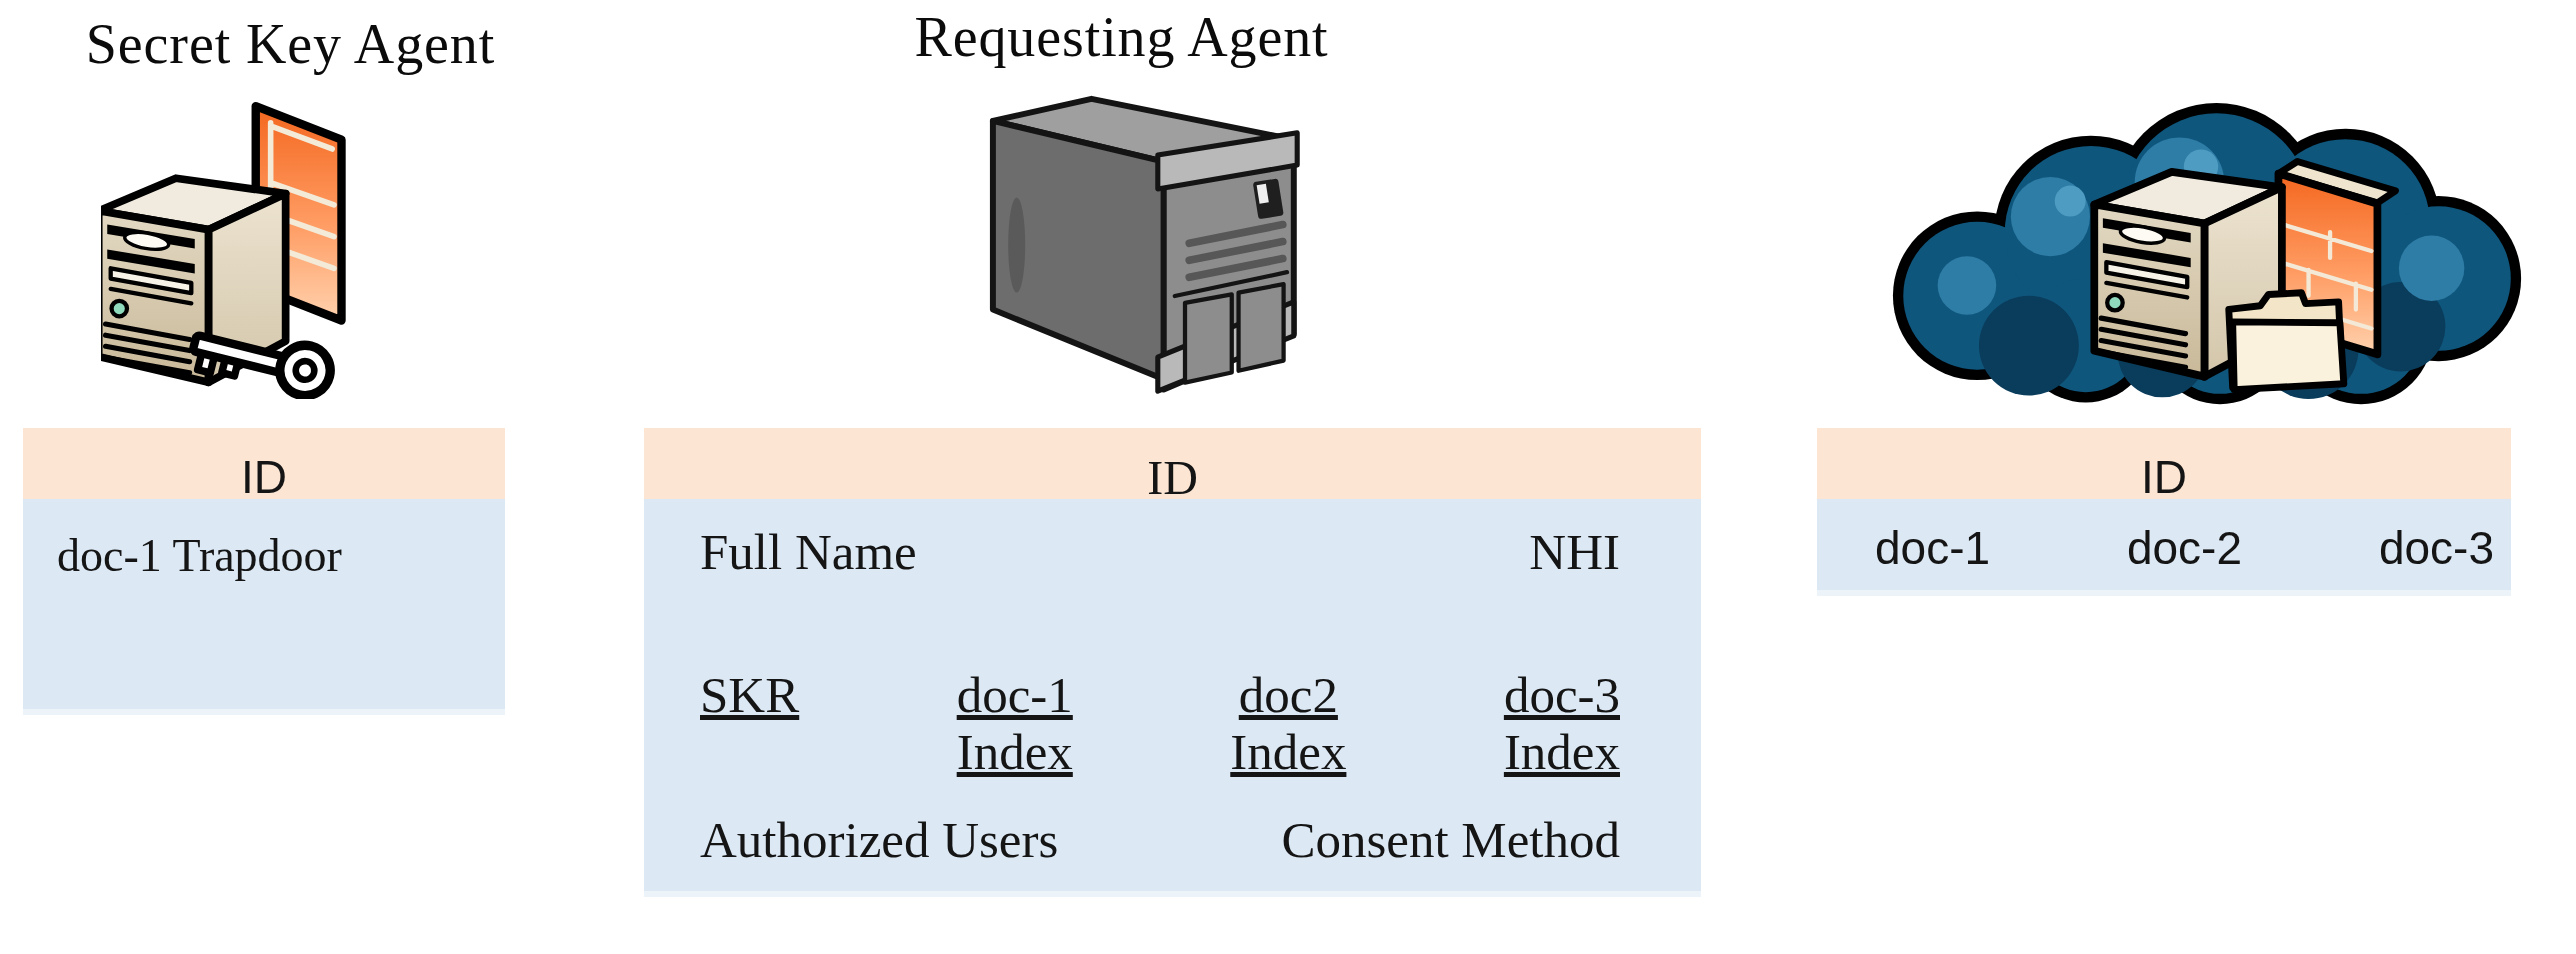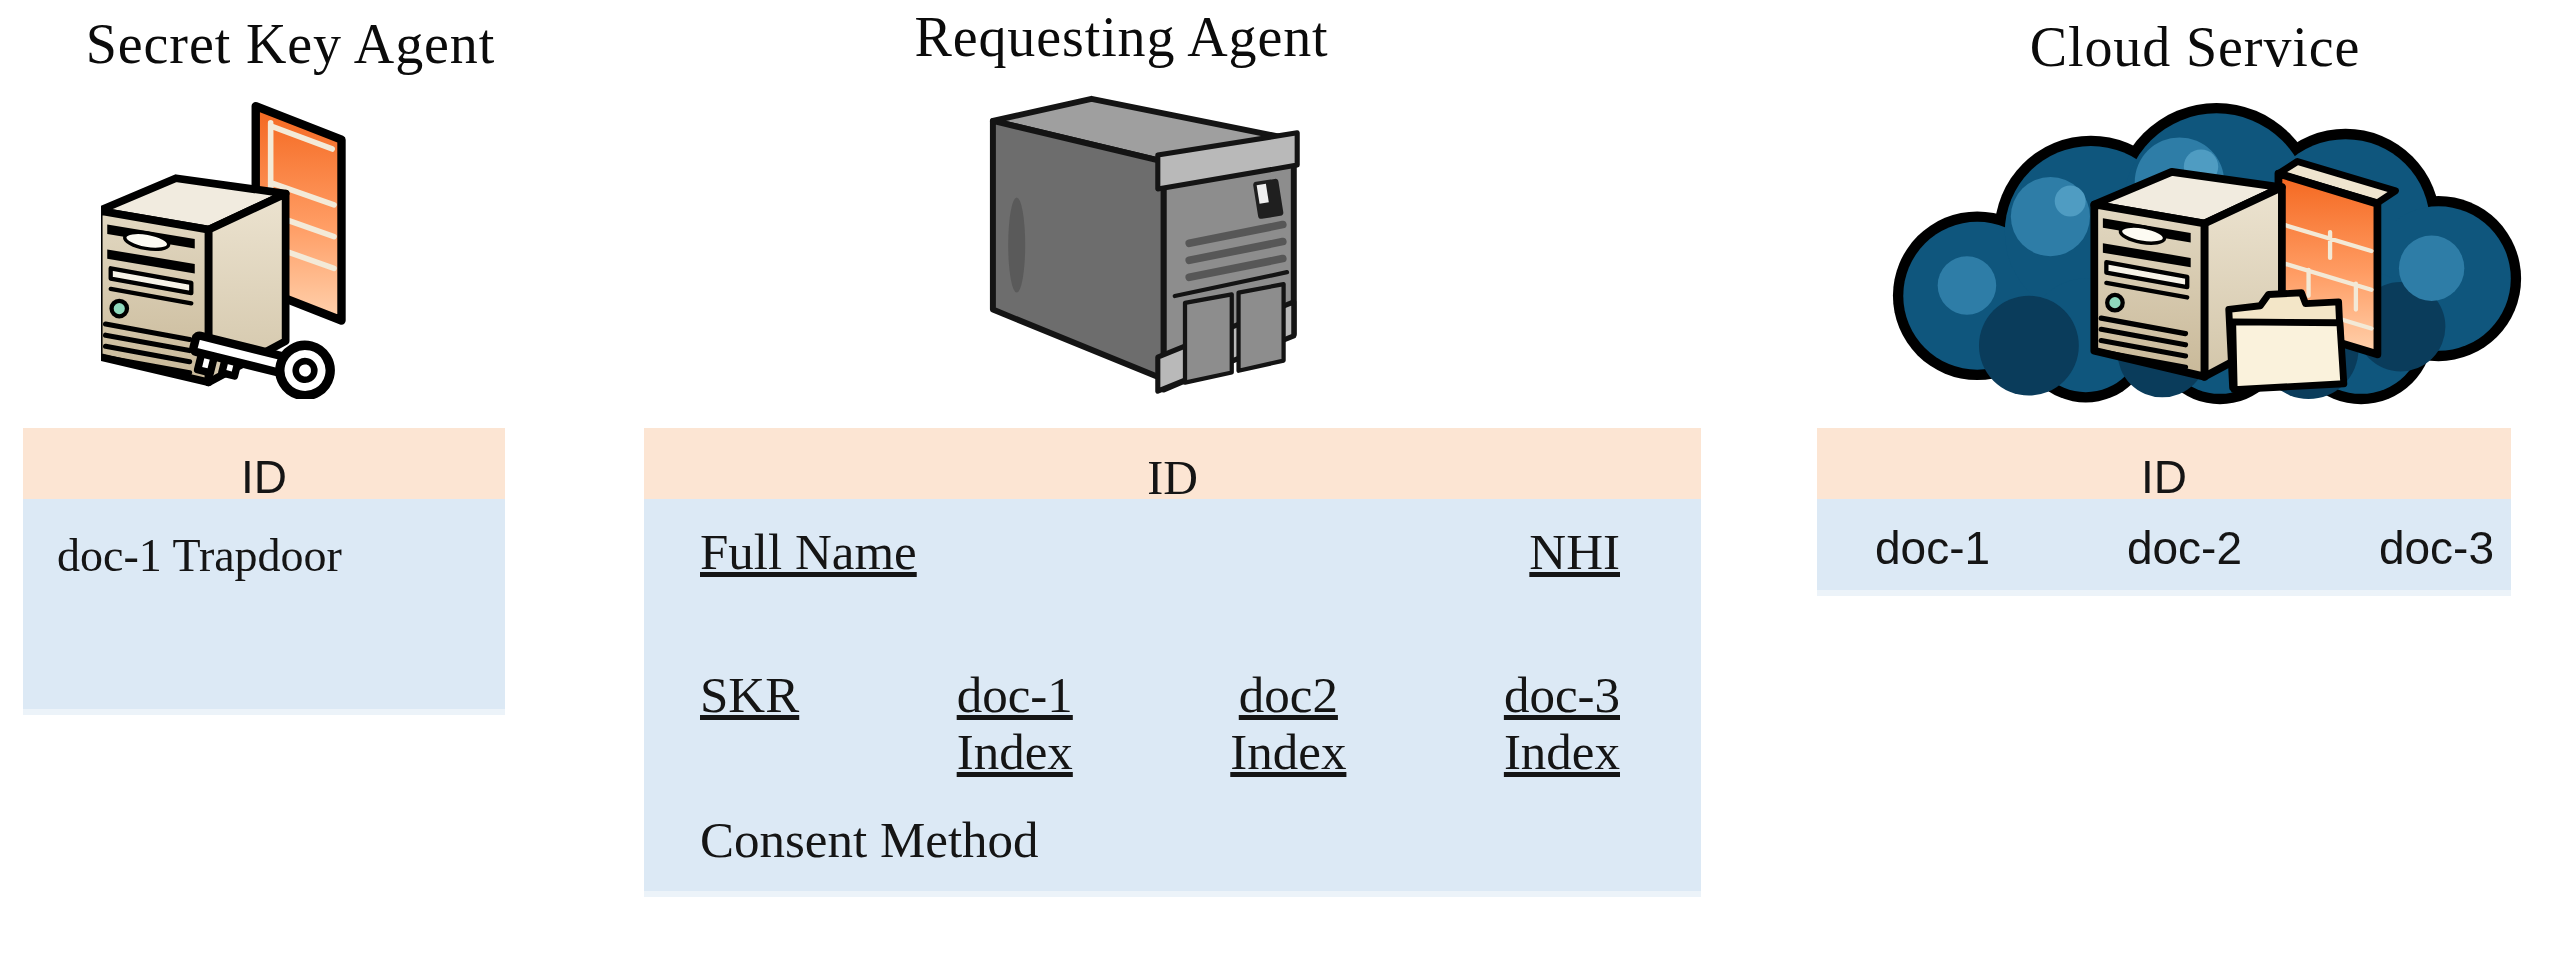--- a/index.html
+++ b/index.html
@@ -17,21 +17,21 @@
   .tbl{position:absolute;}
   .tbl1{left:23px;top:428px;width:482px;}
   .tbl2{left:644px;top:428px;width:1057px;}
   .tbl3{left:1817px;top:428px;width:694px;}
   .thead{background:#fce5d3;height:71px;line-height:99px;text-align:center;font-size:48px;}
   .thead.sans{font-family:"Liberation Sans","DejaVu Sans",sans-serif;font-size:46px;}
   .tbody{background:#dce9f5;box-shadow:inset 0 -6px 0 rgba(255,255,255,0.45);}
   .tbody1{height:216px;padding:27px 0 0 34px;box-sizing:border-box;font-size:46px;line-height:59px;}
   .tbody2{height:398px;position:relative;font-size:51px;}
   .row{position:absolute;left:56px;right:81px;display:flex;justify-content:space-between;}
-  .r1{top:24px;text-decoration:underline;}
+  .r1{top:24px;}
   .r2{top:168px;line-height:57px;text-decoration:underline;}
   .r3{top:312px;}
   .doccell{text-align:center;}
   .tbody3{height:97px;display:flex;align-items:center;justify-content:space-between;
           padding:0 17px 0 58px;box-sizing:border-box;
           font-family:"Liberation Sans","DejaVu Sans",sans-serif;font-size:46px;}
   svg{display:block;}
 </style>
 </head>
 <body>
@@ -129,26 +129,26 @@
         <span class="doccell">
           <span>doc2</span><br>
           <span>Index</span>
         </span>
         <span class="doccell">
           <span>doc-3</span><br>
           <span>Index</span>
         </span>
       </div>
       <div class="row r3">
+        <span>Authorized Users</span>
         <span>Consent Method</span>
       </div>
     </div>
   </div>
 
-  <div class="col-title t3">Cloud Service</div>
 
   <svg class="icon i3" viewBox="0 0 760 360">
     <g stroke-linejoin="round" stroke-linecap="round">
       <g fill="#000">
         <circle cx="120" cy="232" r="98"></circle>
           <circle cx="252" cy="158" r="112"></circle>
         <circle cx="398" cy="128" r="120"></circle>
           <circle cx="548" cy="148" r="110"></circle>
         <circle cx="656" cy="212" r="96"></circle>
           <circle cx="566" cy="274" r="84"></circle>

